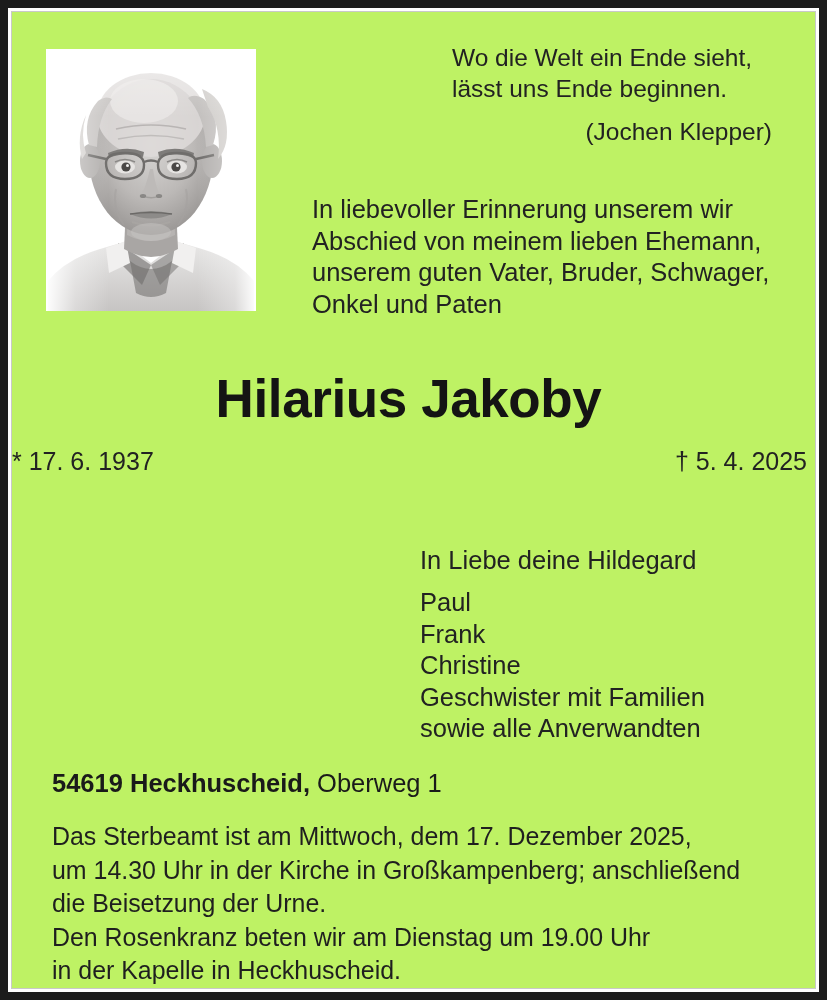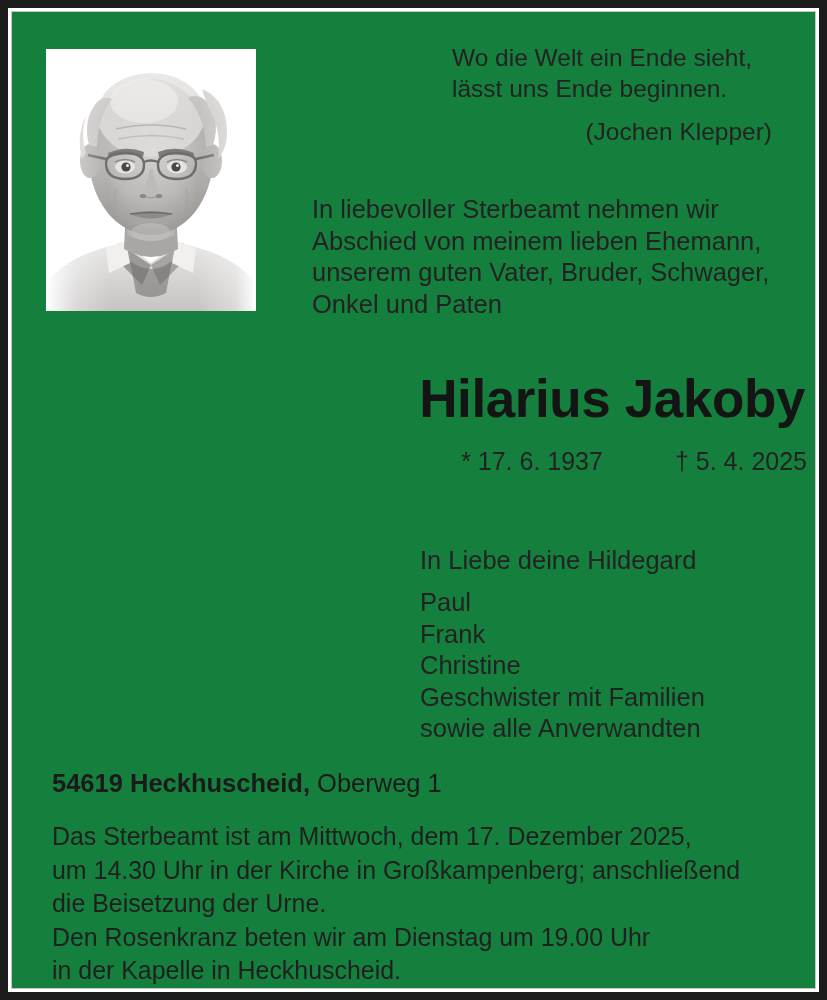--- a/index.html
+++ b/index.html
@@ -19,21 +19,21 @@
     height: 1000px;
     box-sizing: border-box;
     background: #ffffff;
     border: 8px solid #1c1c1c;
     overflow: hidden;
   }
   .notice-inner {
     position: absolute;
     inset: 3px;
     border: 1px solid #c9c9c9;
-    background: #15803d;
+    background: #bef264;
     box-sizing: border-box;
   }
 
   
   .portrait {
     position: absolute;
     left: 34px;
     top: 37px;
     width: 210px;
     height: 262px;
@@ -78,38 +78,38 @@
     color: #222222;
     white-space: nowrap;
   }
 
   
   .deceased-name {
     position: absolute;
     left: 0;
     right: 0;
     top: 358px;
-    text-align: right;
+    text-align: center;
     font-size: 53px;
     font-weight: bold;
     letter-spacing: -0.4px;
     color: #141414;
     line-height: 58px;
     padding-right: 10px;
     box-sizing: border-box;
   }
 
   
   .dates {
     position: absolute;
     left: 0;
     right: 0;
     top: 434px;
     display: flex;
-    justify-content: flex-end;
+    justify-content: space-between;
     gap: 72px;
     padding-right: 8px;
     box-sizing: border-box;
   }
   .date-item {
     font-size: 25px;
     line-height: 31px;
     color: #222222;
     white-space: nowrap;
   }
@@ -267,21 +267,21 @@
       </svg>
     </div>
 
     <div class="quote-block">
       <div class="quote-line">Wo die Welt ein Ende sieht,</div>
       <div class="quote-line">lässt uns Ende beginnen.</div>
       <div class="quote-attrib">(Jochen Klepper)</div>
     </div>
 
     <div class="announcement">
-      <div class="ln">In liebevoller Sterbeamt nehmen wir</div>
+      <div class="ln">In liebevoller Erinnerung unserem wir</div>
       <div class="ln">Abschied von meinem lieben Ehemann,</div>
       <div class="ln">unserem guten Vater, Bruder, Schwager,</div>
       <div class="ln">Onkel und Paten</div>
     </div>
 
     <div class="deceased-name">Hilarius Jakoby</div>
 
     <div class="dates">
       <div class="date-item">* 17. 6. 1937</div>
       <div class="date-item">† 5. 4. 2025</div>

